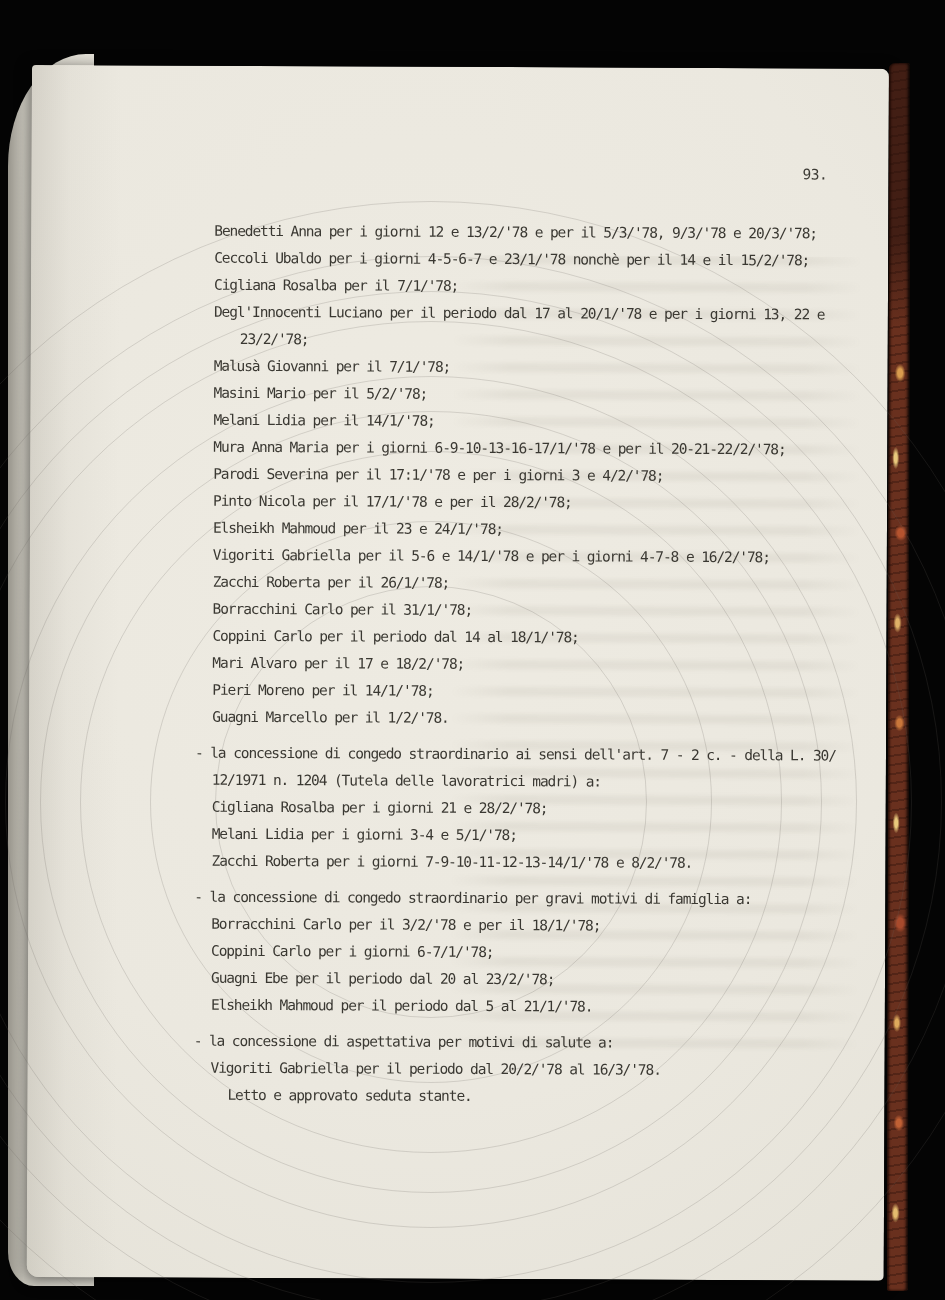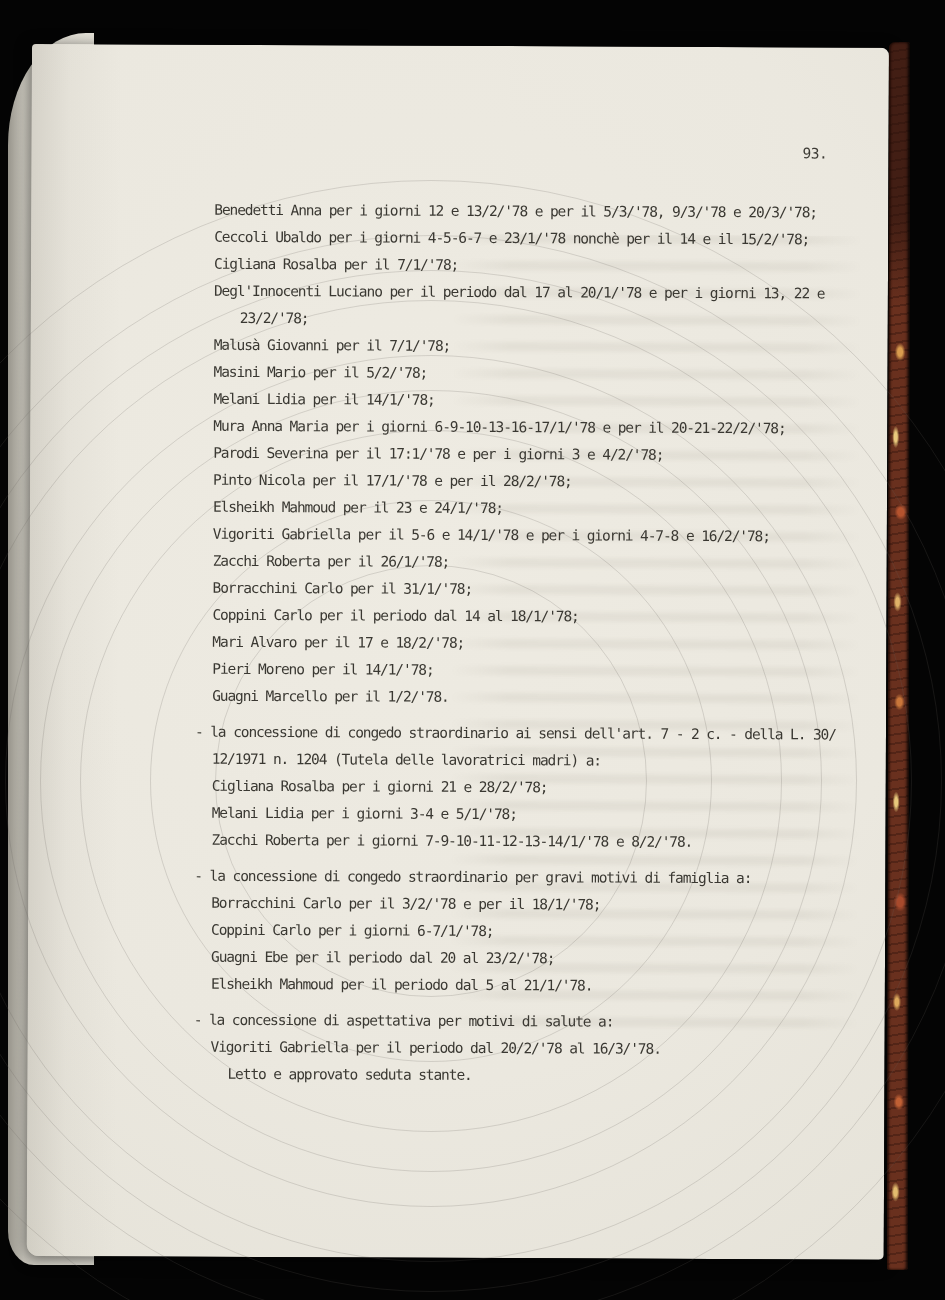--- a/index.html
+++ b/index.html
@@ -3,21 +3,21 @@
 <meta charset="utf-8">
 <style>
   html,body{margin:0;padding:0;}
   body{
     width:945px;height:1300px;
     background:#040404;
     overflow:hidden;
     position:relative;
     font-family:"DejaVu Sans Mono","Liberation Mono",monospace;
   }
-  .scene{position:absolute;inset:0;}
+  .scene{position:absolute;inset:0;margin-top:21px;}
 
   
   .stack-left{
     position:absolute;left:8px;top:33px;width:86px;height:1232px;
     background:linear-gradient(90deg,#97948b 0%,#c9c6bc 18%,#ddDAd0 45%,#e6e3d9 100%);
     border-top-left-radius:78px 112px;
     border-bottom-left-radius:26px 34px;
   }
 
   

